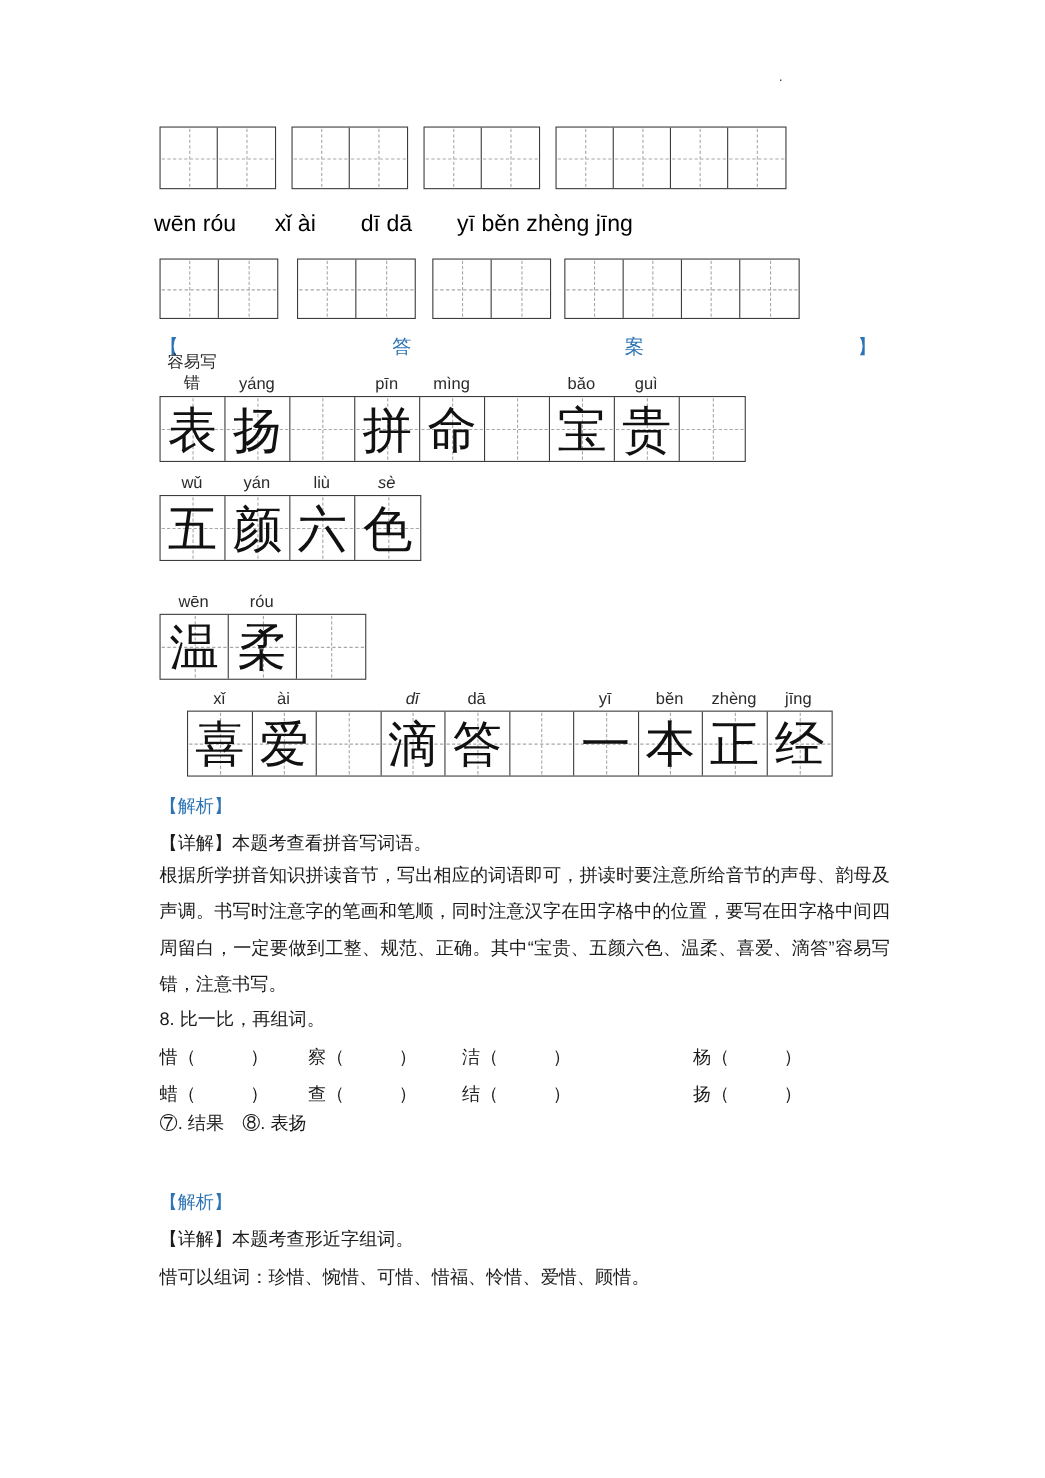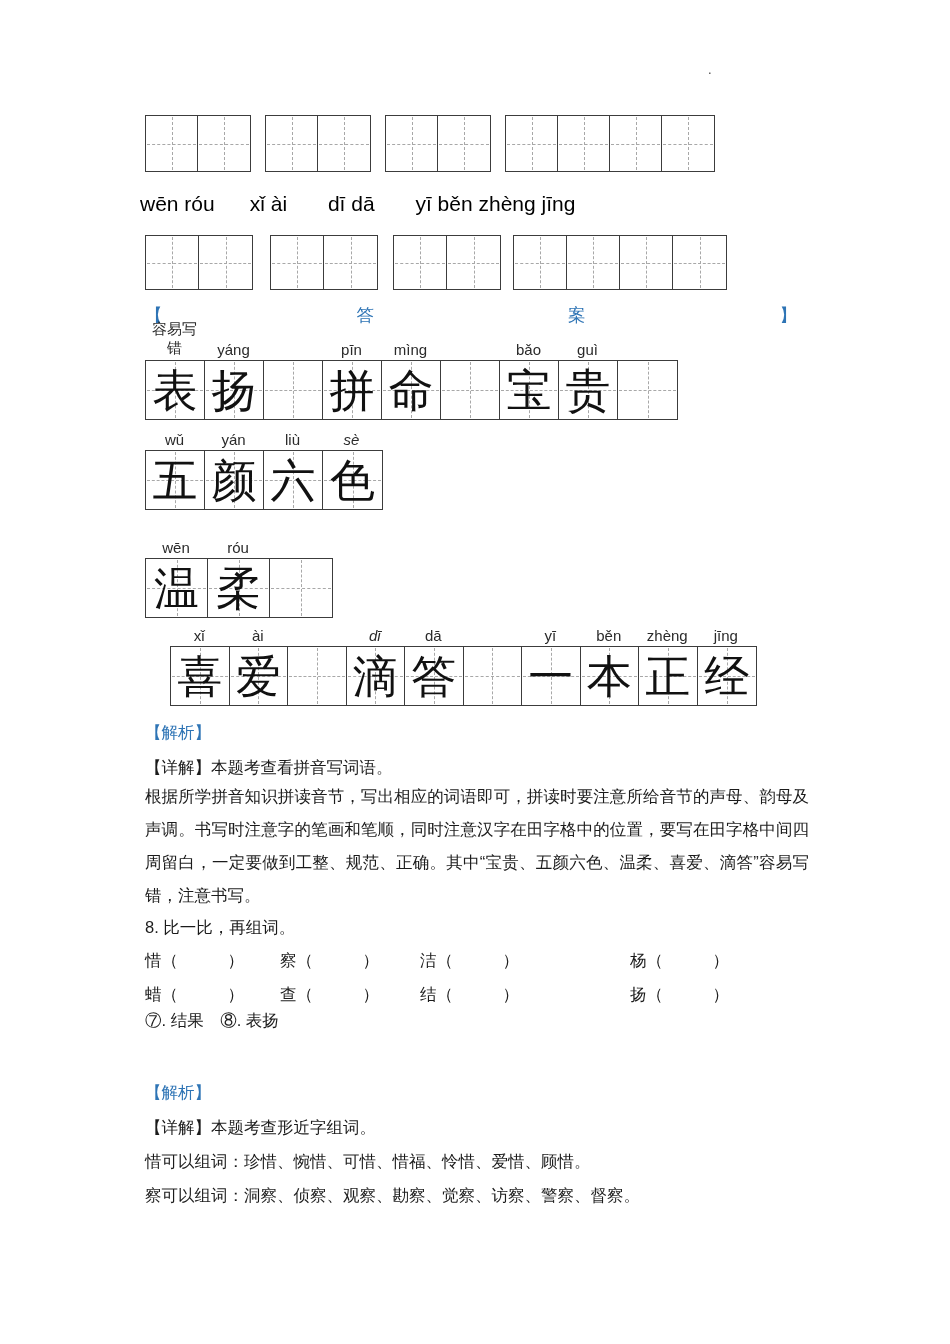--- a/index.html
+++ b/index.html
@@ -222,16 +222,15 @@
     <span class="abs" style="left:135px;">查（　　　）</span>
     <span class="abs" style="left:275px;">结（　　　）</span>
     <span class="abs" style="left:485px;">扬（　　　）</span>
   </div>
 
   <div class="abs answers-line" style="left:145px; top:1010px;">⑦. 结果　⑧. 表扬</div>
 
   <div class="abs blue label" style="left:145px; top:1082px;">【解析】</div>
   <div class="abs body-text" style="left:145px; top:1116px;">【详解】本题考查形近字组词。</div>
   <div class="abs body-text" style="left:145px; top:1150px;">惜可以组词：珍惜、惋惜、可惜、惜福、怜惜、爱惜、顾惜。</div>
-  <div class="abs body-text" style="left:145px; top:1184px;">察可以组词：洞察、侦察、观察、勘察、觉察、访察、警察、督察。</div>
 
 
 </div>
 
 </body></html>

